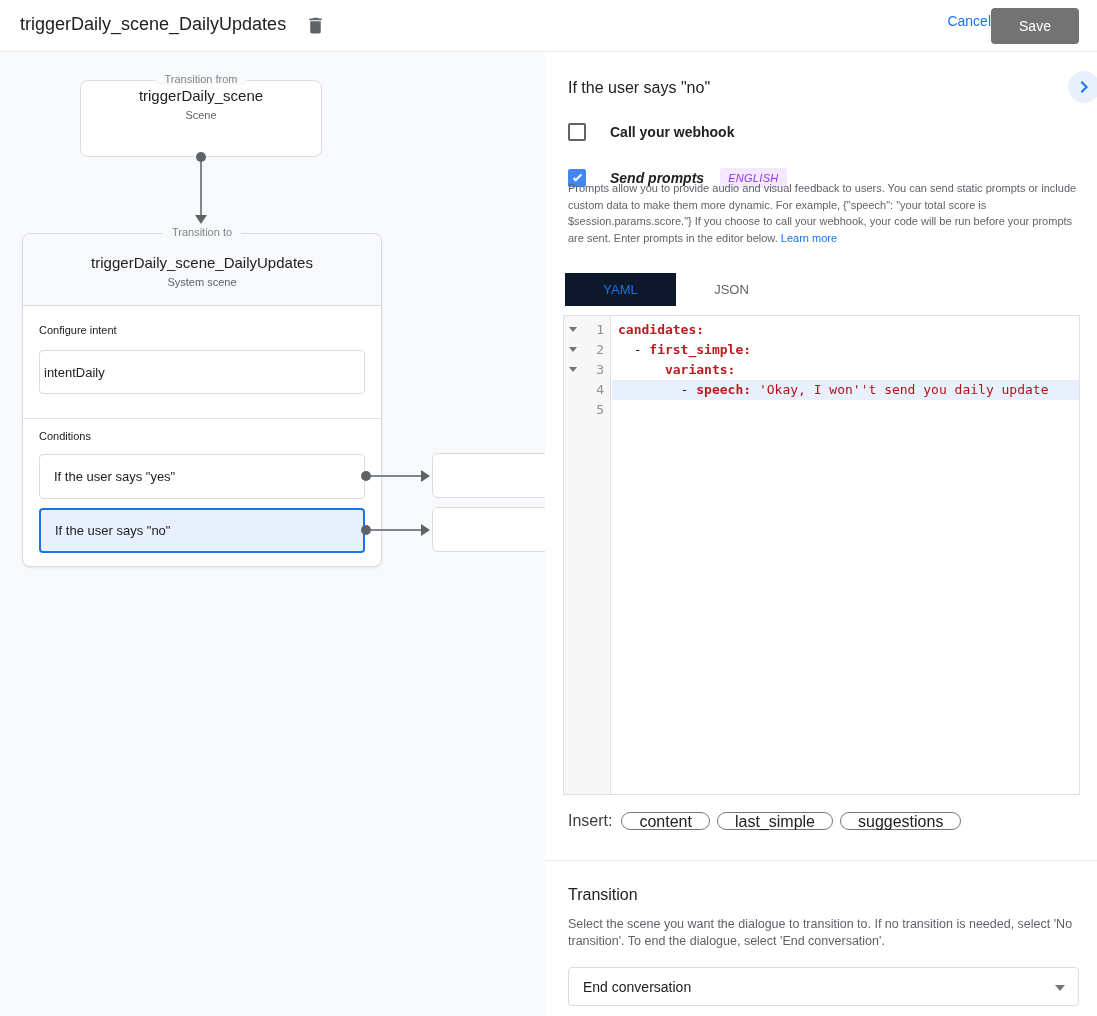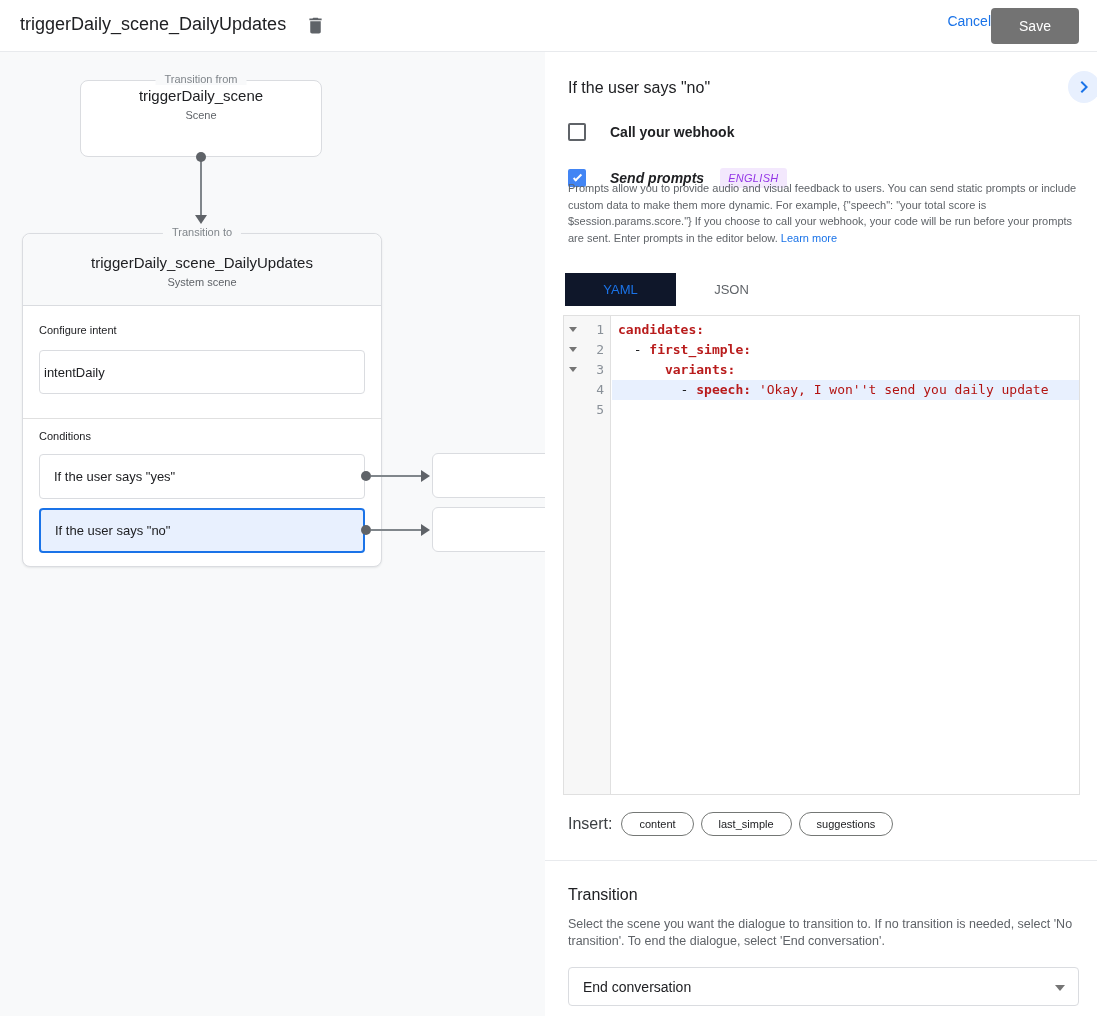--- a/index.html
+++ b/index.html
@@ -97,22 +97,22 @@
   .code-line { position:absolute; left:0; width:100%; height:20px; padding-left:6px;
                font-family:"DejaVu Sans Mono", monospace; font-size:13px; line-height:20px;
                white-space:pre; overflow:hidden; }
   .code-line.active-line { background:#e8f0fe; }
   .tok-key { color:#b91c1c;font-weight:bold; }
   .tok-plain { color:#202124; }
   .tok-string { color:#b31412; }
 
   .insert-row { position:absolute; left:23px; top:760px; display:flex; align-items:center; }
   .insert-label { font-size:16px; color:#3c4043; margin-right:9px; }
-  .chip { height:24px; padding:0 17px; margin-right:7px; border:1px solid #747775; border-radius:13px;
-          background:#fff; font-size:11px; color:#202124; font-family:inherit; cursor:pointer; }
+  .chip { height:18px; padding:0 17px; margin-right:7px; border:1px solid #747775; border-radius:13px;
+          background:#fff; font-size:16px; color:#202124; font-family:inherit; cursor:pointer; }
 
   .panel-divider { position:absolute; left:0; top:808px; width:552px; height:1px; background:#e8eaed; }
 
   .transition-title { position:absolute; left:23px; top:834px; font-size:16px; color:#202124; }
   .transition-desc { position:absolute; left:23px; top:864px; width:520px; font-size:12.5px;
                      line-height:16.5px; color:#5f6368; }
   .scene-select { position:absolute; left:23px; top:915px; width:511px; height:39px;
                   border:1px solid #dadce0; border-radius:4px; background:#fff; display:flex;
                   align-items:center; padding-left:14px; font-size:14px; color:#202124; cursor:pointer; }
   .select-caret { position:absolute; right:13px; top:17px; width:0; height:0;

